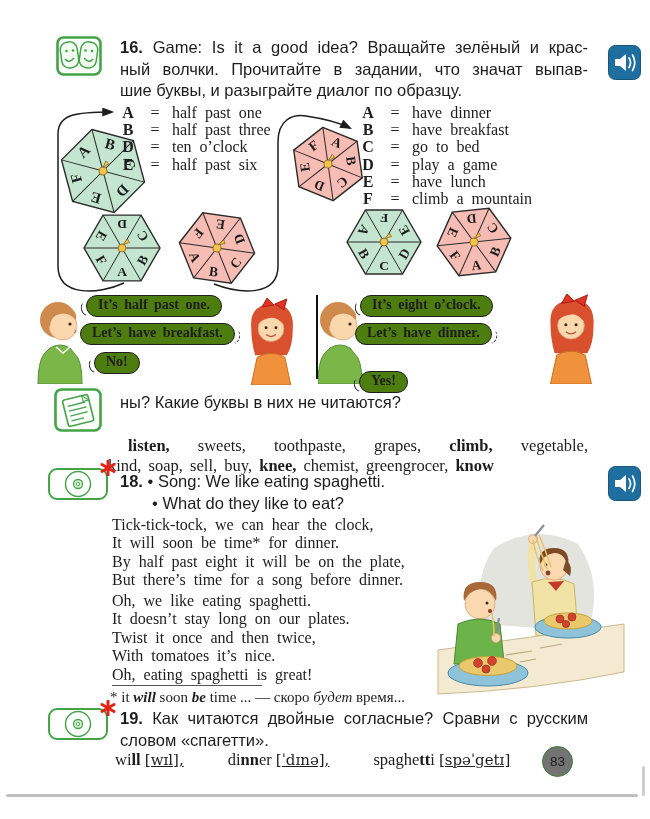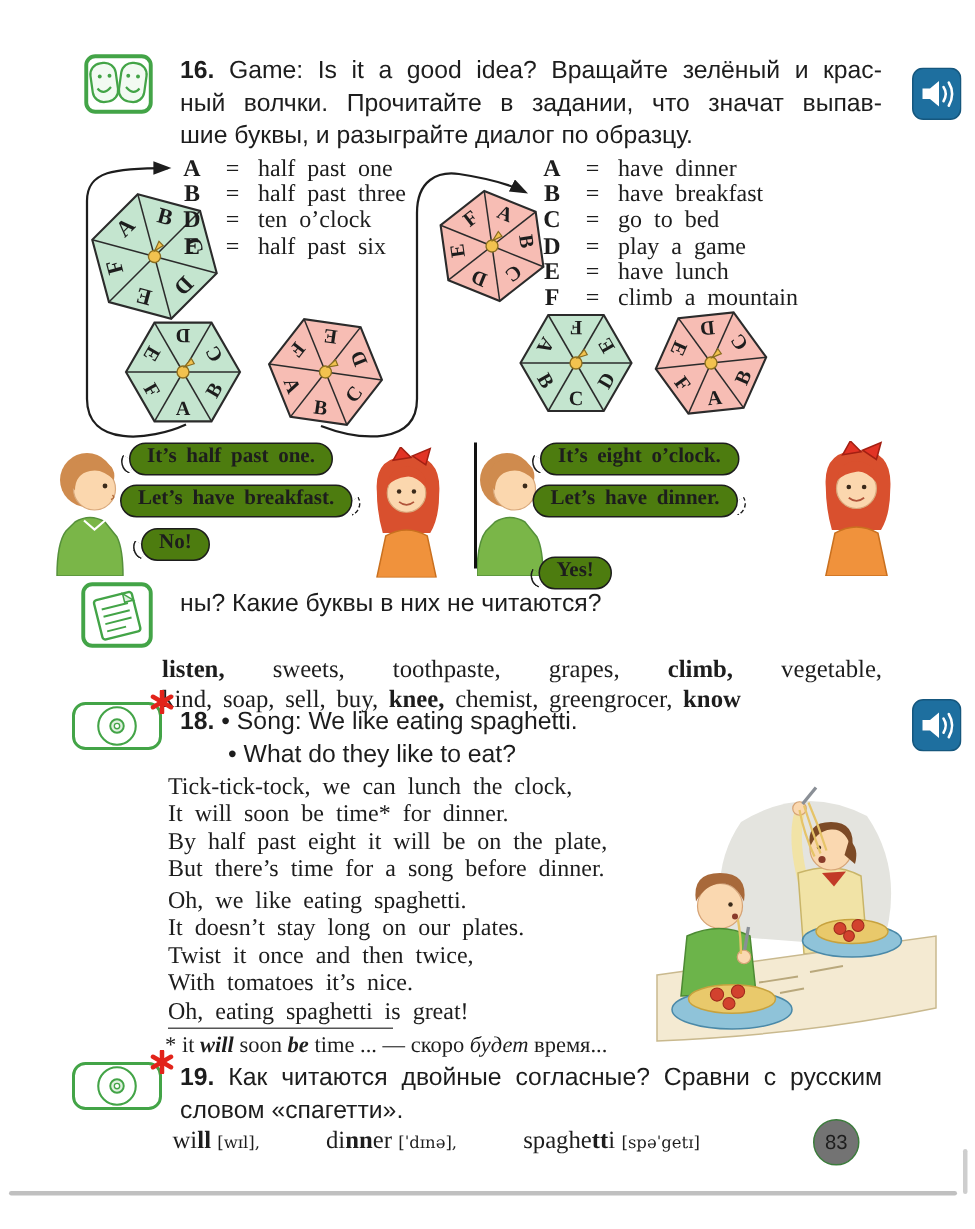--- a/index.html
+++ b/index.html
@@ -24,32 +24,32 @@
   .tail-l::before{content:"";position:absolute;left:-8px;top:9px;width:9px;height:8px;
           border-left:1.5px solid #1d1d1d;border-bottom:1.5px solid #1d1d1d;
           border-bottom-left-radius:9px;transform:rotate(30deg);}
   .tail-r::after{content:"";position:absolute;right:-8px;top:9px;width:9px;height:8px;
           border-right:1.5px dashed #1d1d1d;border-bottom:1.5px dashed #1d1d1d;
           border-bottom-right-radius:9px;transform:rotate(-30deg);}
   .dlg-left .bb0{left:56px;top:3px;} .dlg-left .bb1{left:50px;top:31px;} .dlg-left .bb2{left:64px;top:60px;}
   .dlg-right .bb0{left:38px;top:3px;} .dlg-right .bb1{left:33px;top:31px;} .dlg-right .bb2{left:37px;top:60px;margin-top:19px;}
   
   .words{width:480px;font-family:"Liberation Serif",serif;font-size:16.5px;line-height:20px;}
-  .wline1{text-align:justify;text-align-last:justify;display:block;}
+  .wline1{text-align:justify;text-align-last:justify;display:block;margin-left:20px;}
   .wline2{display:block;word-spacing:3px;}
   .wb{font-weight:bold;}
   
   .vline{font-family:"Liberation Serif",serif;font-size:16px;line-height:18.4px;word-spacing:4px;white-space:nowrap;}
   .rule{border-top:1px solid #555;width:150px;height:0;}
   .footnote{font-family:"Liberation Serif",serif;font-size:15px;white-space:nowrap;}
   .fb{font-weight:normal;} .fi{font-style:italic;} .fbi{font-weight:bold;font-style:italic;}
   
   .pronrow{display:flex;gap:44px;font-family:"Liberation Serif",serif;font-size:16.5px;white-space:nowrap;}
   .pword b{font-weight:bold;}
-  .tr2{font-family:"DejaVu Serif",serif;font-size:11px;}
+  .tr2{font-family:"DejaVu Serif",serif;font-size:15px;text-decoration:underline;}
   
   .badge{position:absolute;width:29px;height:29px;border-radius:50%;background:#737373;
          border:1.6px solid #3c7c3c;text-align:center;line-height:29px;font-size:13.5px;}
   .spinletter{font-family:"Liberation Serif",serif;font-weight:bold;fill:#1d1d1d;}
   .arrowline{fill:none;stroke:#1d1d1d;stroke-width:1.5;}
   .divider{position:absolute;width:2px;background:#111;}
   .edge-b{position:absolute;left:6px;right:12px;top:794px;height:2.5px;background:#b5b5b5;border-radius:2px;opacity:.85;}
   .edge-r{position:absolute;left:642px;top:766px;width:2.5px;height:30px;background:#c2c2c2;border-radius:2px;opacity:.8;}
 </style>
 </head>
@@ -311,21 +311,21 @@
     <div class="hline" style="margin-left:44px"><span>•</span>&nbsp;<span>What do they like to eat?</span></div>
   </div>
 
   <svg class="abs" style="left:608px;top:466px" width="33" height="35" viewBox="0 0 33 35">
     <rect x="0.5" y="0.5" width="32" height="34" rx="7" fill="#1e6f9f" stroke="#15577e"></rect>
     <path d="M7,14 L12,14 L18,9 L18,26 L12,21 L7,21 Z" fill="#fff"></path>
     <path d="M21,13 Q24,17.5 21,22.5 M24.5,10 Q29,17.5 24.5,25.5" stroke="#fff" stroke-width="1.7" fill="none" stroke-linecap="round"></path>
   </svg>
 
   <div class="abs" style="left:112px;top:516px">
-      <div class="vline">Tick-tick-tock, we can lunch the clock,</div>
+      <div class="vline">Tick-tick-tock, we can hear the clock,</div>
       <div class="vline">It will soon be time* for dinner.</div>
       <div class="vline">By half past eight it will be on the plate,</div>
       <div class="vline">But there’s time for a song before dinner.</div>
     </div>
   <div class="abs" style="left:112px;top:592px">
       <div class="vline">Oh, we like eating spaghetti.</div>
       <div class="vline">It doesn’t stay long on our plates.</div>
       <div class="vline">Twist it once and then twice,</div>
       <div class="vline">With tomatoes it’s nice.</div>
       <div class="vline">Oh, eating spaghetti is great!</div>

